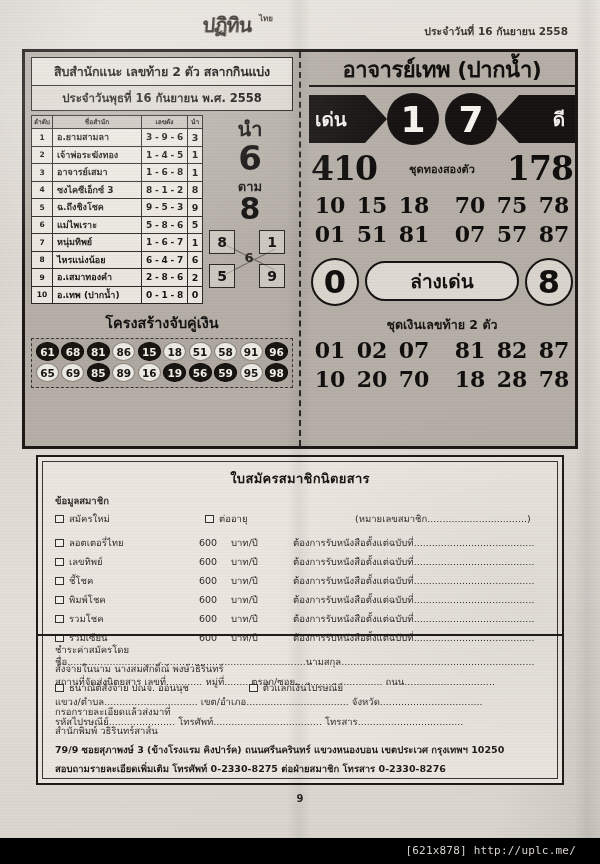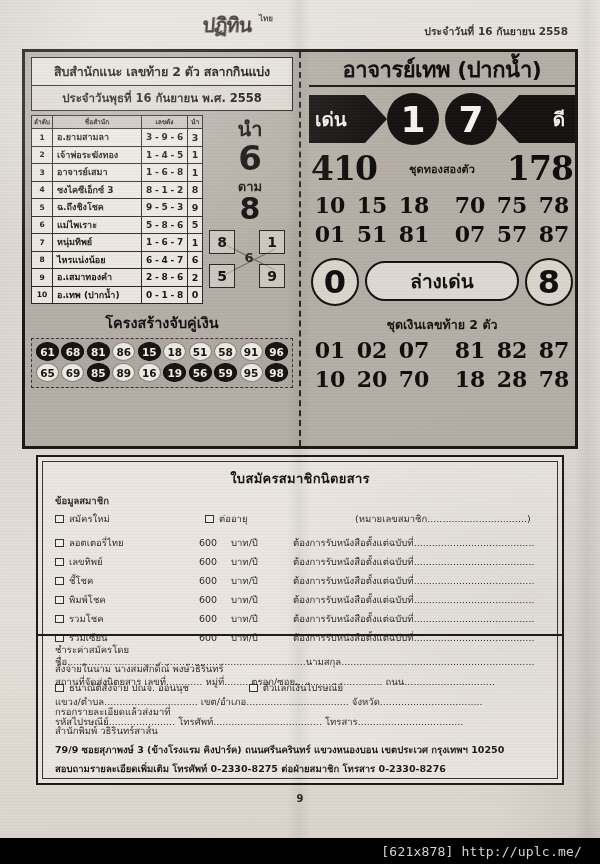--- a/index.html
+++ b/index.html
@@ -349,23 +349,23 @@
   #page-number {
     position: absolute; left: 0; right: 0; top: 793px;
     text-align: center; font-size: 10px; font-weight: bold; color: #2a2522;
     filter: blur(0.15px);
   }
   #watermark-bar {
     position: absolute; left: 0; top: 838px; width: 600px; height: 26px;
     background: #000;
   }
   #watermark-text {
-    position: absolute; right: 18px; top: 844px;
+    position: absolute; right: 24px; top: 844px;
     font-family: "DejaVu Sans Mono", monospace;
-    font-size: 13px; color: #d8d4cd;
+    font-size: 11px; color: #d8d4cd;
     letter-spacing: 0.2px;
   }
 </style>
 </head>
 <body>
 
 <div id="paper">
 
   <div class="scan-fold" style="left:286px;"></div>
   <div class="scan-fold" style="left:574px; width:26px;"></div>

